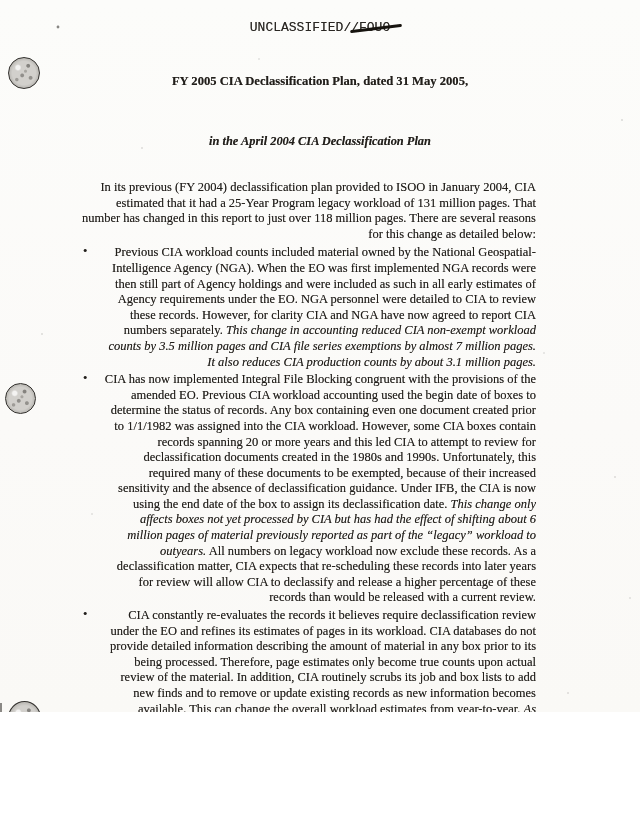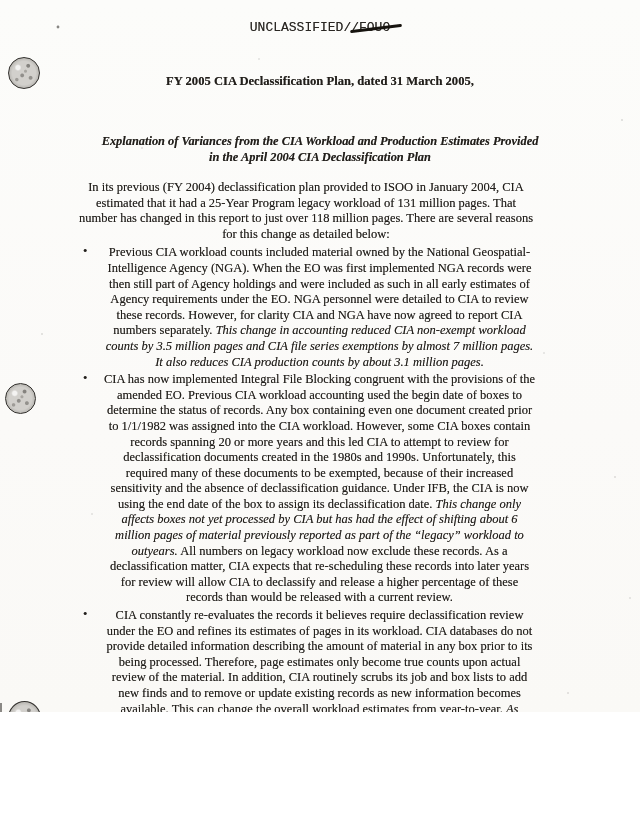--- a/index.html
+++ b/index.html
@@ -59,21 +59,21 @@
     font-size: 12.4px;
     line-height: 16px;
   }
 
   .body-text {
     position: absolute;
     top: 180px; left: 76px;
     width: 460px;
     font-size: 12.5px;
     line-height: 15.6px;
-    text-align: center;
+    text-align: right;
   }
   .intro { margin: 0; padding: 0; }
 
   ul.bullets { list-style: none; margin: 3px 0 0 0; padding: 0; }
   ul.bullets li { position: relative; padding-left: 27px; margin: 0; }
   ul.bullets li + li { margin-top: 2px; }
   ul.bullets .marker { position: absolute; left: 7px; top: -1px; }
   .btext em { font-style: italic; }
 
   .page-num { font-family: "Liberation Serif", serif; font-size: 13px; margin-top: 1px; color: #221f1b; }
@@ -128,25 +128,24 @@
 
   <div class="hole hole1"></div>
   <div class="hole hole2"></div>
   <div class="hole hole3"></div>
   <div class="noise"></div>
   <div class="edge-line"></div>
 
   <div class="header classification"><span>UNCLASSIFIED//</span><span class="struck">FOUO</span></div>
 
   <div class="title">
-    <div>FY 2005 CIA Declassification Plan, dated 31 March 2005,</div>
+    <div>FY 2005 CIA Declassification Plan, dated 31 May 2005,</div>
   </div>
 
   <div class="subtitle">
-    <div>Explanation of Variances from the CIA Workload and Production Estimates Provided</div>
     <div>in the April 2004 CIA Declassification Plan</div>
   </div>
 
   <div class="body-text">
     <p class="intro">In its previous (FY 2004) declassification plan provided to ISOO in January 2004, CIA estimated that it had a 25-Year Program legacy workload of 131 million pages. That number has changed in this report to just over 118 million pages. There are several reasons for this change as detailed below:</p>
 
     <ul class="bullets">
       <li><span class="marker">•</span><span class="btext"><span>Previous CIA workload counts included material owned by the National Geospatial-Intelligence Agency (NGA). When the EO was first implemented NGA records were then still part of Agency holdings and were included as such in all early estimates of Agency requirements under the EO. NGA personnel were detailed to CIA to review these records. However, for clarity CIA and NGA have now agreed to report CIA numbers separately. </span><em>This change in accounting reduced CIA non-exempt workload counts by 3.5 million pages and CIA file series exemptions by almost 7 million pages. It also reduces CIA production counts by about 3.1 million pages.</em><span></span></span></li>
 
       <li><span class="marker">•</span><span class="btext"><span>CIA has now implemented Integral File Blocking congruent with the provisions of the amended EO. Previous CIA workload accounting used the begin date of boxes to determine the status of records. Any box containing even one document created prior to 1/1/1982 was assigned into the CIA workload. However, some CIA boxes contain records spanning 20 or more years and this led CIA to attempt to review for declassification documents created in the 1980s and 1990s. Unfortunately, this required many of these documents to be exempted, because of their increased sensitivity and the absence of declassification guidance. Under IFB, the CIA is now using the end date of the box to assign its declassification date. </span><em>This change only affects boxes not yet processed by CIA but has had the effect of shifting about 6 million pages of material previously reported as part of the “legacy” workload to outyears.</em><span> All numbers on legacy workload now exclude these records. As a declassification matter, CIA expects that re-scheduling these records into later years for review will allow CIA to declassify and release a higher percentage of these records than would be released with a current review.</span></span></li>

